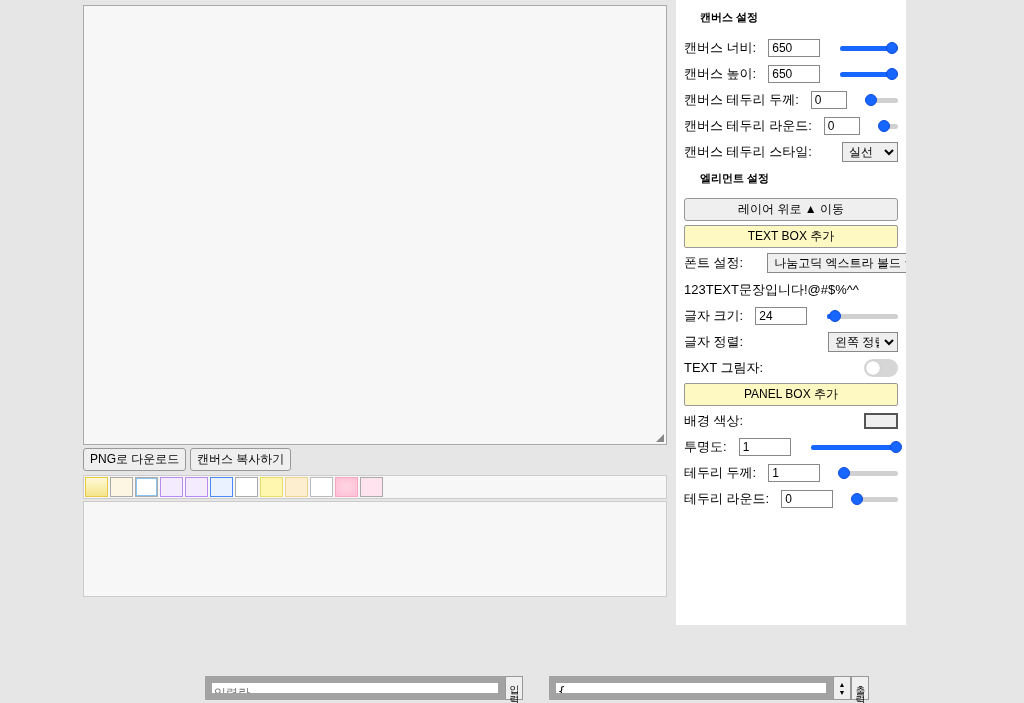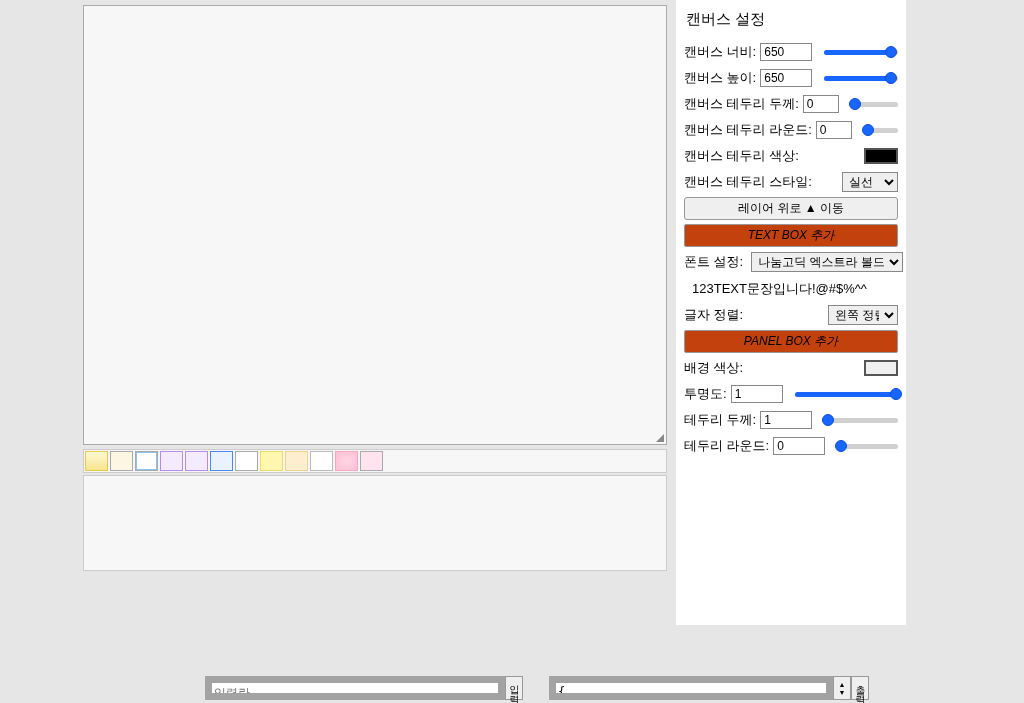--- a/index.html
+++ b/index.html
@@ -74,22 +74,22 @@
     flex: 0 0 230px;
     margin-left: 9px;
     background: #fff;
     padding: 6px 8px 8px 8px;
     display: flex;
     flex-direction: column;
     gap: 4px;
     height: 625px;
     overflow: hidden;
   }
-  .right h3 { font-size: 15px; font-weight: normal; margin: 4px 0 8px 2px; }
-  .row { display: flex; align-items: center; min-height: 22px; gap: 4px; }
+  .right h3 { font-size: 11px; font-weight: bold; margin: 4px 0 8px 16px; }
+  .row { display: flex; align-items: center; min-height: 22px; gap: 12px; }
   .row .label { flex: 0 0 auto; white-space: nowrap; }
   .row input[type="text"].num, input.num {
     width: 52px; font-size: 12px; border: 1px solid #888; padding: 1px 3px;
   }
   .slider {
     flex: 1;
     height: 5px;
     background: #d0d0d0;
     border-radius: 3px;
     position: relative;
@@ -109,32 +109,32 @@
     margin-left: auto;
   }
   .swatch.light { background:#efefef; }
   .select {
     border: 1px solid #888; font-size: 12px; padding: 1px 2px; background:#efefef;
   }
   .select.sm { width: 56px; margin-left:auto; }
   .select.md { width: 152px; }
   .select.al { width: 70px; margin-left:auto; }
   .fullbtn {
-    width: 100%; font-size: 12px; border: 1px solid #999; background:#c2410c;
-    padding: 2px 0; border-radius: 2px; text-align:center;font-style:italic;
+    width: 100%; font-size: 12px; border: 1px solid #999; background:#fef9c3;
+    padding: 2px 0; border-radius: 2px; text-align:center;
   }
   .toggle {
     width: 34px; height: 18px; border-radius: 10px; background:#d6d6d6;
     position: relative; margin-left:auto;
   }
   .toggle::after {
     content:""; position:absolute; left:2px; top:2px; width:14px; height:14px;
     border-radius:50%; background:#fff; box-shadow:0 0 1px #999;
   }
-  .sample { font-size: 13px; margin: 3px 0 2px 8px; }
+  .sample { font-size: 13px; margin: 3px 0 2px 0; }
   .bottom {
     position: absolute;
     left: 205px;
     top: 676px;
     display: flex;
     gap: 26px;
     align-items: flex-start;
   }
   .ta {
     border: 7px solid #a3a3a3;
@@ -157,20 +157,24 @@
 </style>
 </head>
 <body>
 
 <div class="app">
   <div class="left-pad"></div>
 
   <div class="center">
     <div class="canvas">
       <span class="resize-dot"></span>
+    </div>
+    <div class="btnrow">
+      <button class="btn">PNG로 다운로드</button>
+      <button class="btn">캔버스 복사하기</button>
     </div>
     <div class="thumbs">
       <div class="thumb t-yellow"></div>
       <div class="thumb t-cream"></div>
       <div class="thumb t-dotted"></div>
       <div class="thumb t-purple"></div>
       <div class="thumb t-purple"></div>
       <div class="thumb t-blue"></div>
       <div class="thumb t-plain"></div>
       <div class="thumb t-lemon"></div>
@@ -207,42 +211,50 @@
         </div>
     </div>
     <div class="row">
       <span class="label">캔버스 테두리 라운드:</span>
       <input class="num" style="width: 36px;" value="0">
       <div class="slider s-zero">
           <div class="knob"></div>
         </div>
     </div>
     <div class="row">
-      <span class="label">캔버스 테두리 색상:</span>
-      <div class="swatch"></div>
-    </div>
-    <div class="row">
       <span class="label">캔버스 테두리 스타일:</span>
       <select class="select sm"><option>실선</option></select>
     </div>
 
+    <h3>엘리먼트 설정</h3>
 
     <div class="row" style="gap:8px">
       <button class="btn" style="flex:1">레이어 위로 ▲ 이동</button>
     </div>
     <button class="fullbtn">TEXT BOX 추가</button>
     <div class="row">
       <span class="label">폰트 설정:</span>
       <div class="spacer-r"></div>
       <select class="select md"><option>나눔고딕 엑스트라 볼드</option></select>
     </div>
     <div class="sample">123TEXT문장입니다!@#$%^^</div>
     <div class="row">
+      <span class="label">글자 크기:</span>
+      <input class="num" value="24" style="">
+      <div class="slider s-low">
+          <div class="knob"></div>
+        </div>
+    </div>
+    <div class="row">
       <span class="label">글자 정렬:</span>
       <select class="select al"><option>왼쪽 정렬</option></select>
+    </div>
+    <div class="row">
+      <span class="label">TEXT 그림자:</span>
+      <div class="toggle"></div>
     </div>
 
     <button class="fullbtn">PANEL BOX 추가</button>
     <div class="row">
       <span class="label">배경 색상:</span>
       <div class="swatch light"></div>
     </div>
     <div class="row">
       <span class="label">투명도:</span>
       <input class="num" value="1" style="">

